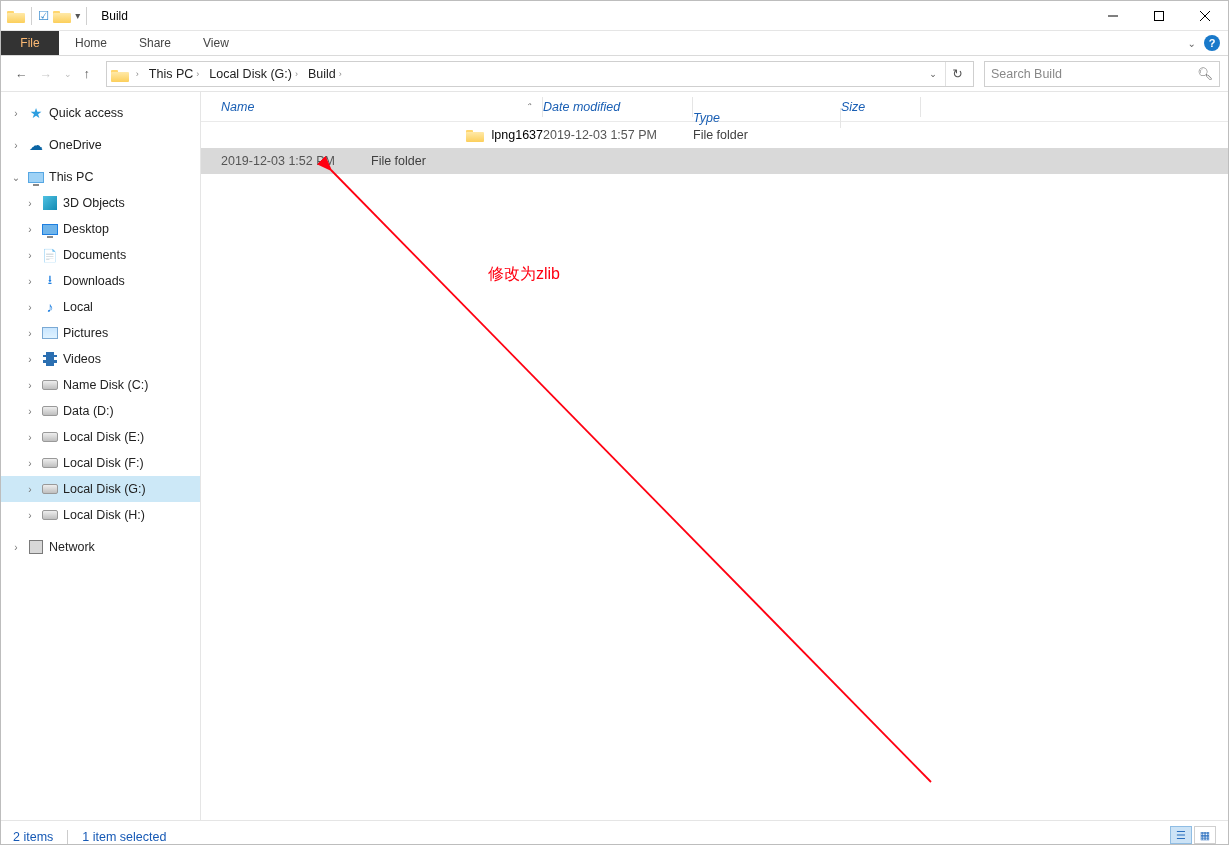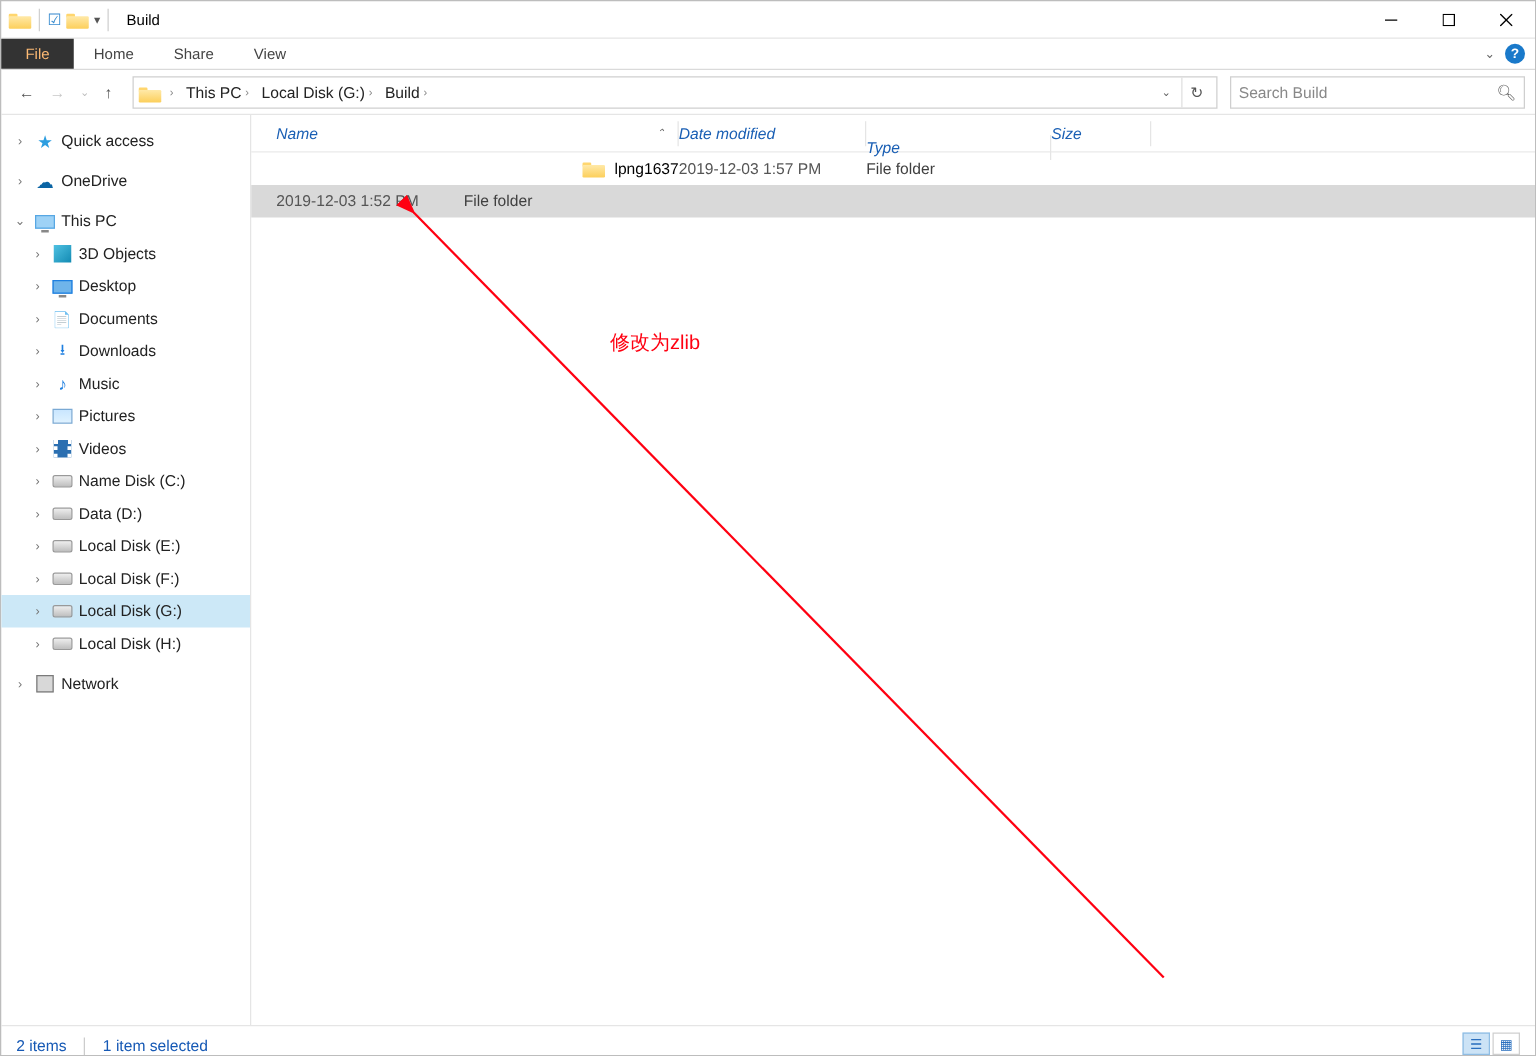--- a/index.html
+++ b/index.html
@@ -213,21 +213,21 @@
       <div class="tnode" style="padding-left:22px">
           <span class="tw">›</span>
           <span class="ico" style="color:#1e7fe0;">⭳</span>
           <span>Downloads</span>
         </div>
       <div class="tnode" style="padding-left:22px">
           <span class="tw">›</span>
           <span class="ico">
             <span class="note">♪</span>
           </span>
-          <span>Music</span>
+          <span>Local</span>
         </div>
       <div class="tnode" style="padding-left:22px">
           <span class="tw">›</span>
           <span class="ico">
             <span class="pict"></span>
           </span>
           <span>Pictures</span>
         </div>
       <div class="tnode" style="padding-left:22px">
           <span class="tw">›</span>

